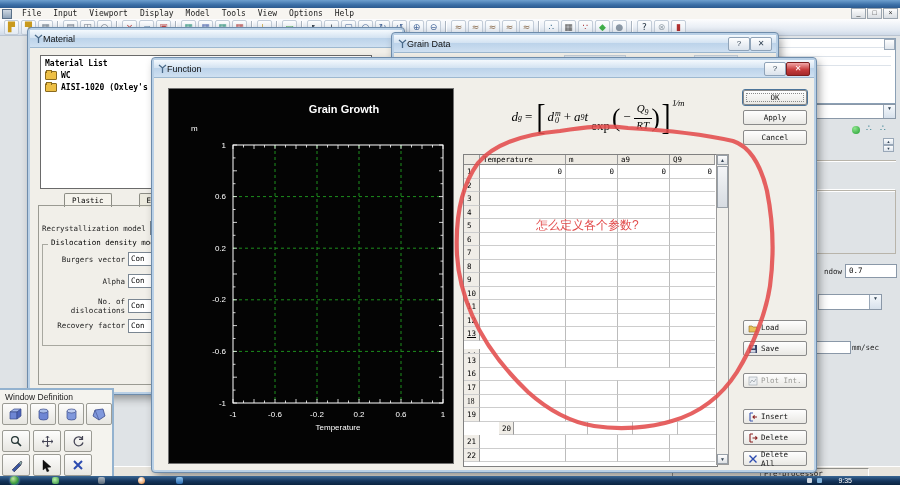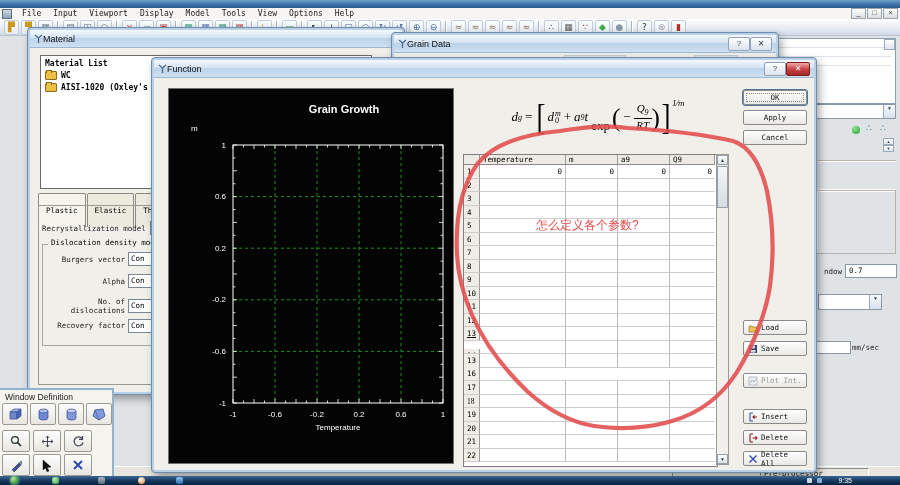--- a/index.html
+++ b/index.html
@@ -70,22 +70,22 @@
   
   #material{left:28px;top:28px;width:372px;height:362px;z-index:2;}
   .matlist{position:absolute;left:10px;top:25px;width:330px;height:132px;background:#fff;border:1px solid #6a6a6a;}
   .matlist .hdr{font:bold 8px "DejaVu Sans Mono",monospace;padding:3px 0 0 4px;}
   .matitem{display:flex;align-items:center;gap:4px;padding:3px 0 0 4px;
     font:bold 8px "DejaVu Sans Mono",monospace;}
   .folder{width:10px;height:7px;background:#edbf45;border:1px solid #8a6a1f;border-radius:1px;position:relative;}
   .folder::before{content:"";position:absolute;left:0;top:-2px;width:4px;height:2px;background:#edbf45;
     border:1px solid #8a6a1f;border-bottom:none;}
   .tabs{position:absolute;left:8px;top:163px;display:flex;}
-  .tab{font:7.5px "DejaVu Sans Mono",monospace;padding:12px 7px;background:#eceade;
-    border:1px solid #8c8c84;border-bottom:none;border-radius:2px 2px 0 0;margin-right:1px;}
+  .tab{font:7.5px "DejaVu Sans Mono",monospace;padding:2px 7px;background:#eceade;
+    border:1px solid #8c8c84;border-bottom:none;border-radius:2px 2px 0 0;margin-right:1px;margin-left:26px;}
   .tab.active{background:#f5f3ec;}
   .tabpanel{position:absolute;left:8px;top:175px;width:310px;height:178px;border:1px solid #9a9a92;}
   .mrow{position:absolute;display:flex;align-items:center;}
   .mcombo{height:12px;background:#fff;border:1px solid #7a8692;
     font:7.5px "DejaVu Sans Mono",monospace;line-height:12px;padding-left:2px;position:relative;}
   .mgroup{position:absolute;left:12px;top:214px;width:296px;height:100px;border:1px solid #a8a8a0;}
   .mgrouplbl{position:absolute;left:18px;top:208px;background:#f1efe9;padding:0 3px;
     font:7.5px "DejaVu Sans Mono",monospace;}
 
   
@@ -613,21 +613,21 @@
           <div class="gcell gval gc3" style="line-height: 13.5px;"></div>
           <div class="gcell gval gc4" style="line-height: 13.5px;"></div>
         </div>
         <div class="grow" style="height: 13.5px;">
           <div class="gcell gnum" style="line-height: 13.5px;">19</div>
           <div class="gcell gval gc1" style="line-height: 13.5px;"></div>
           <div class="gcell gval gc2" style="line-height: 13.5px;"></div>
           <div class="gcell gval gc3" style="line-height: 13.5px;"></div>
           <div class="gcell gval gc4" style="line-height: 13.5px;"></div>
         </div>
-        <div class="grow" style="height: 13.5px;">
+        <div class="grow" style="height: 13.5px; margin-left: 35px;">
           <div class="gcell gnum" style="line-height: 13.5px;">20</div>
           <div class="gcell gval gc1" style="line-height: 13.5px;"></div>
           <div class="gcell gval gc2" style="line-height: 13.5px;"></div>
           <div class="gcell gval gc3" style="line-height: 13.5px;"></div>
           <div class="gcell gval gc4" style="line-height: 13.5px;"></div>
         </div>
         <div class="grow" style="height: 13.5px;">
           <div class="gcell gnum" style="line-height: 13.5px;">21</div>
           <div class="gcell gval gc1" style="line-height: 13.5px;"></div>
           <div class="gcell gval gc2" style="line-height: 13.5px;"></div>

